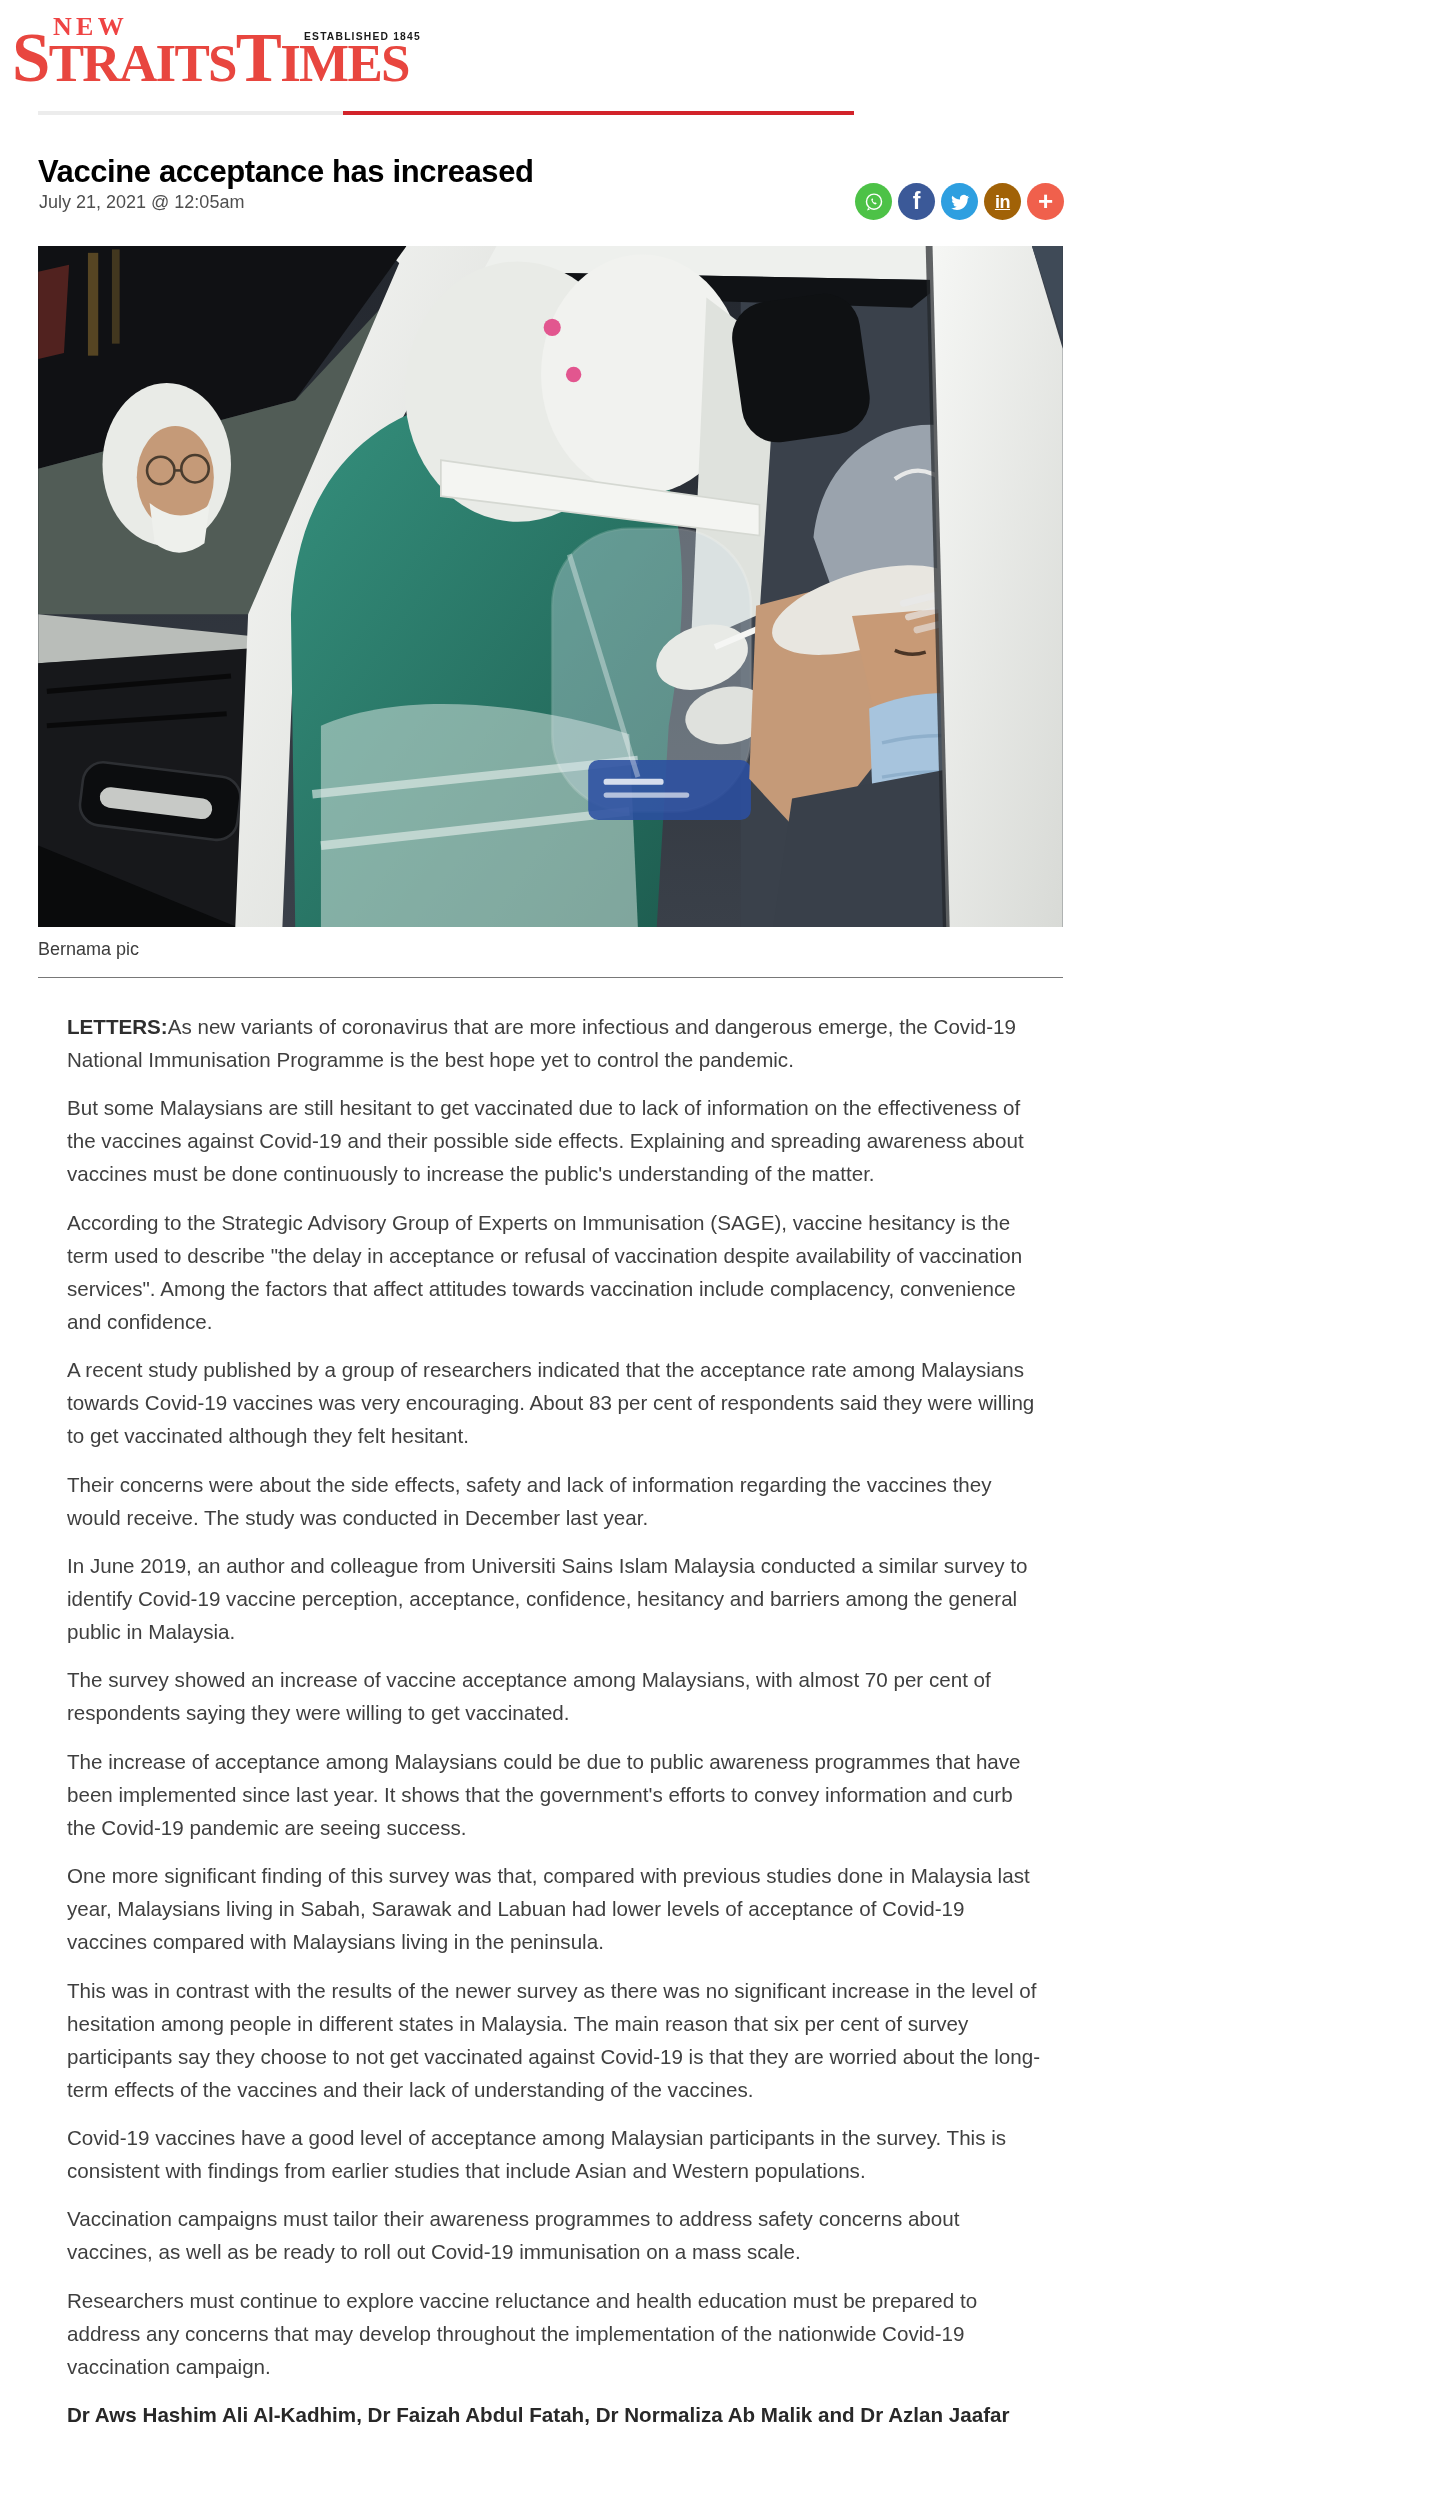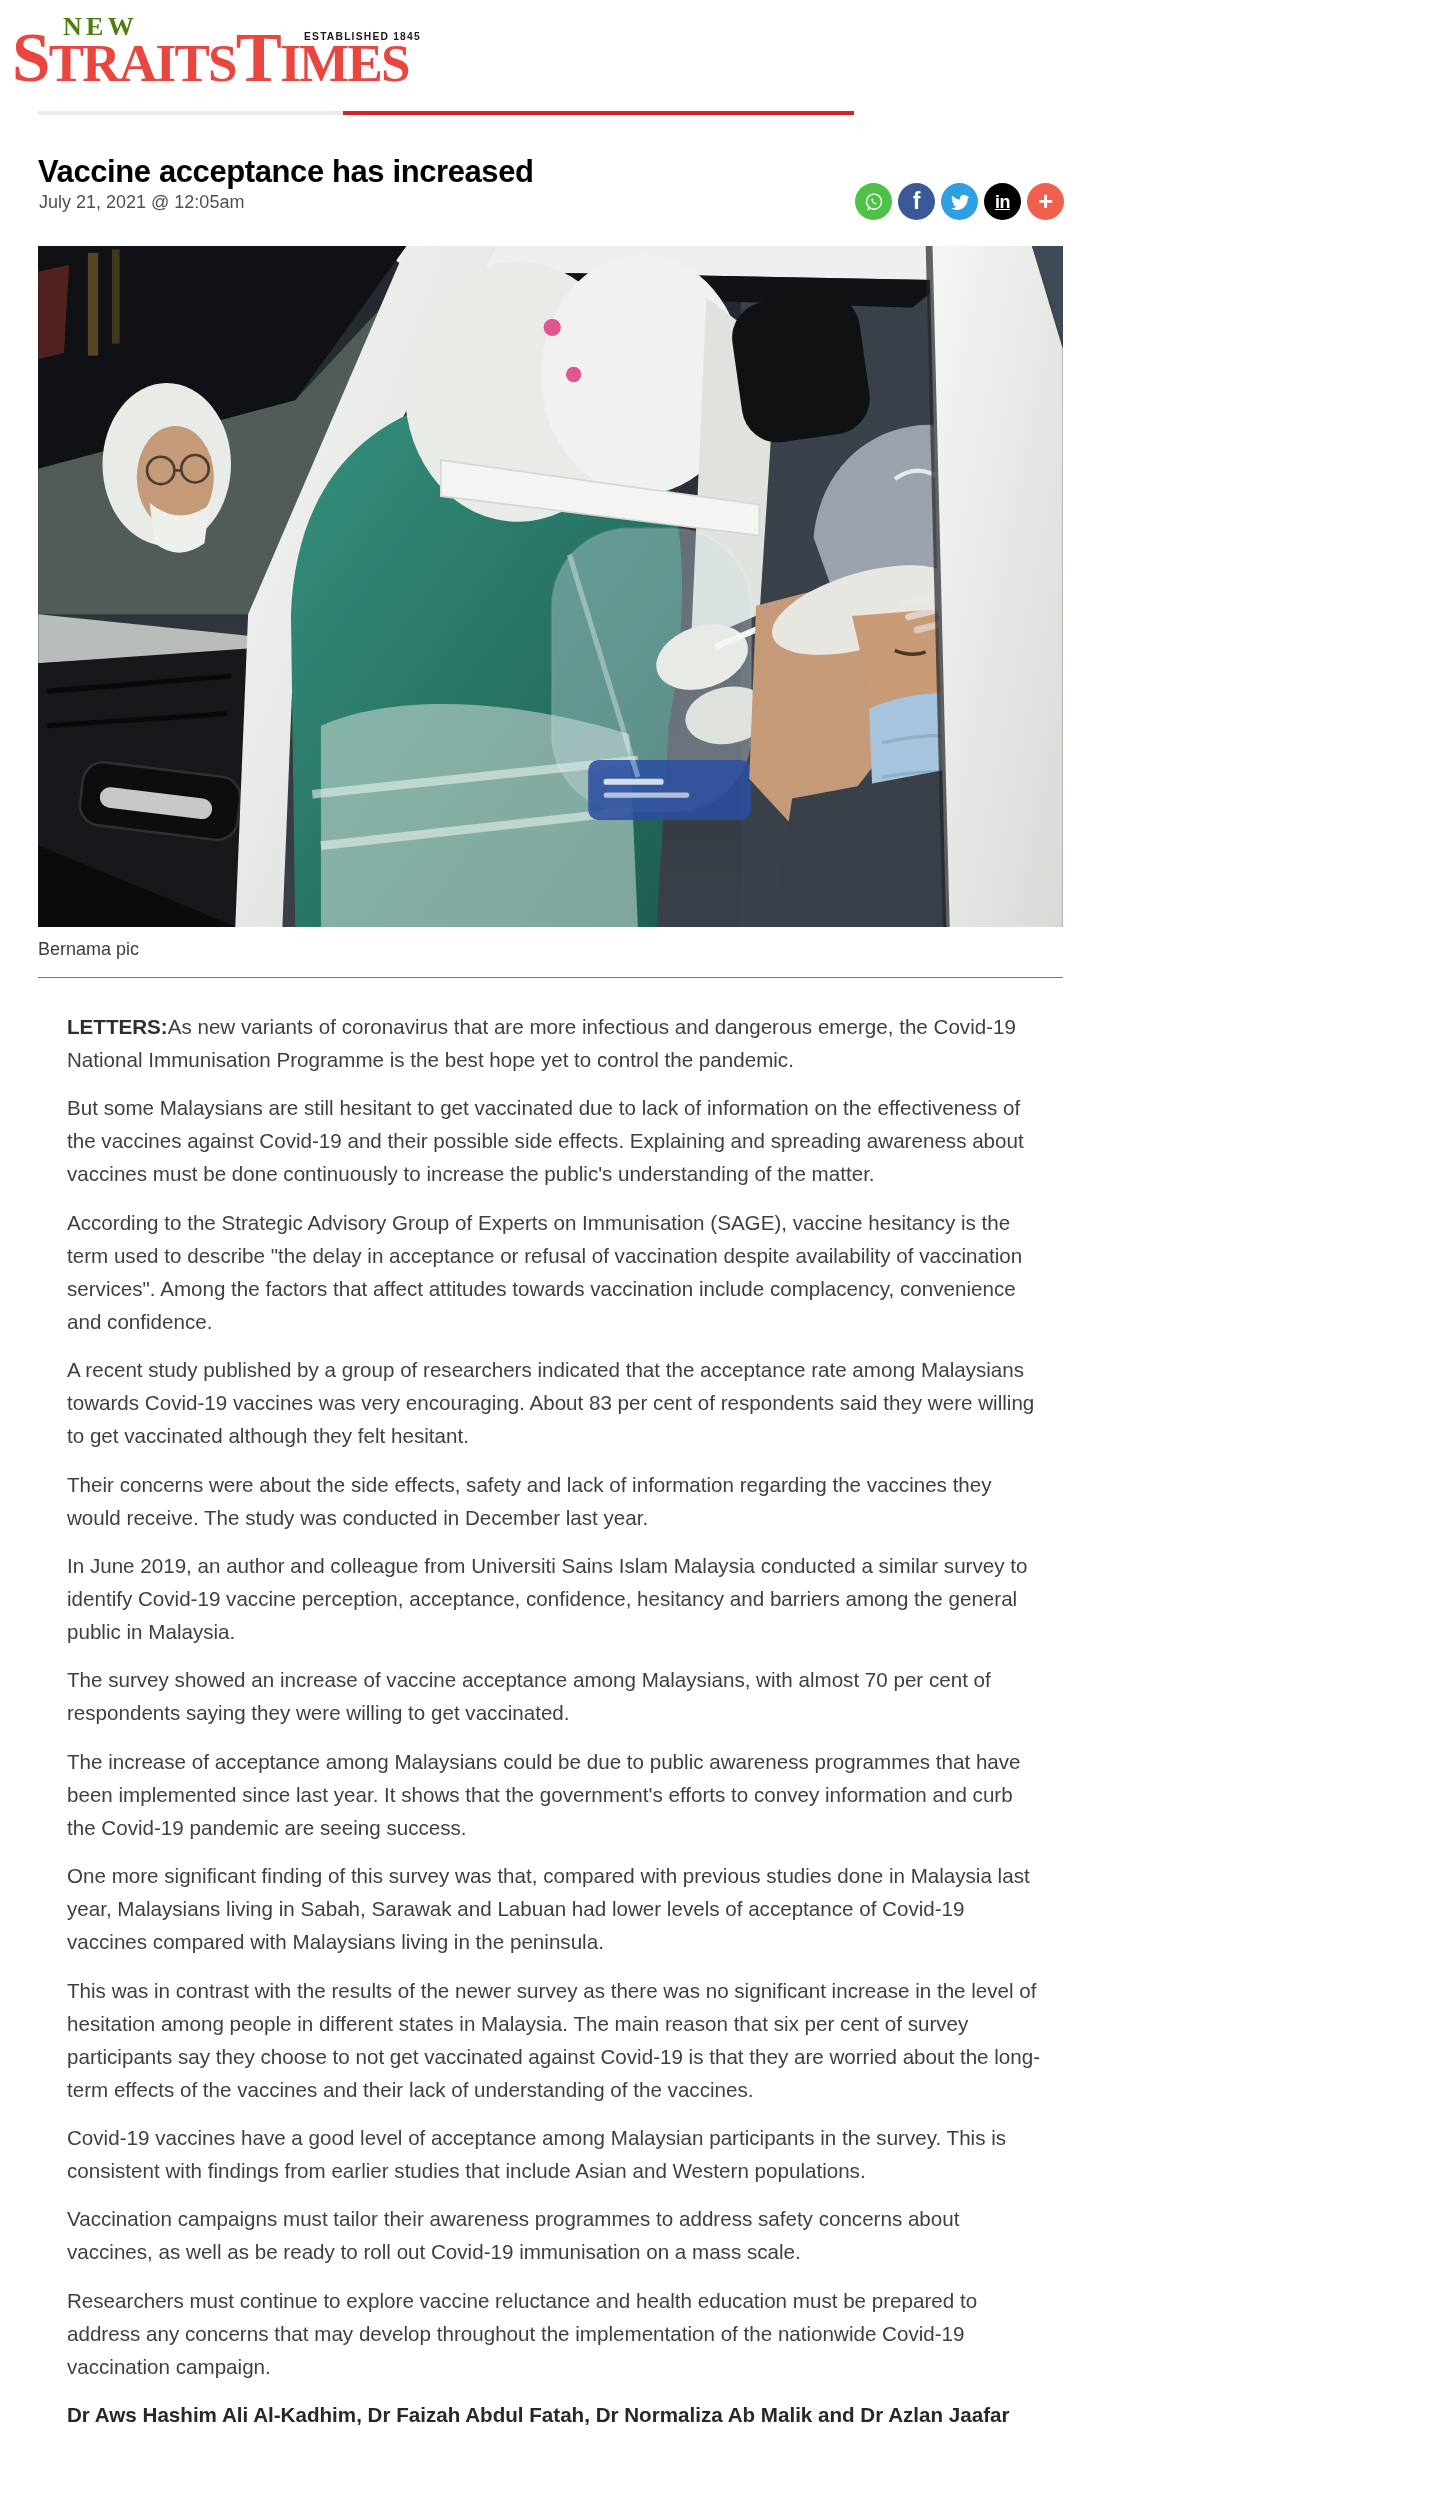--- a/index.html
+++ b/index.html
@@ -2,21 +2,21 @@
 <html style="font-size:13.7px"><head>
 <meta charset="utf-8">
 <style>
   html,body{margin:0;padding:0;background:#ffffff;}
   .page{position:relative;width:1450px;height:2512px;background:#fff;overflow:hidden;
         font-family:"Liberation Sans",sans-serif;color:#3d3d3d;}
 
   
   .masthead{position:absolute;left:12px;top:8.6px;width:446px;height:94px;}
   .masthead .new{position:absolute;left:41px;top:3.4px;font-family:"Liberation Serif",serif;
-        font-weight:700;font-size:26px;letter-spacing:4.3px;color:#4d7c0f;margin-left:10px;}
+        font-weight:700;font-size:26px;letter-spacing:4.3px;color:#ef4444;}
   .masthead .brand{position:absolute;left:0;top:13.7px;font-family:"Liberation Serif",serif;
         font-weight:700;font-size:53px;line-height:72px;letter-spacing:-1.7px;color:#e8463f;white-space:nowrap;}
   .masthead .brand .cap{font-size:69px;}
   .masthead .est{position:absolute;left:292px;top:22px;font-size:10.3px;font-weight:700;
         letter-spacing:1.2px;color:#1a1a1a;white-space:nowrap;text-align:right;}
 
   
   .top-rule{position:absolute;left:38px;top:111px;width:816px;height:4.3px;
         background:linear-gradient(to right,#ececec 0,#ececec 305px,#d2232a 305px,#d2232a 100%);}
 
@@ -76,21 +76,21 @@
     <div class="share-btn" style="background-color: rgb(59, 89, 152);">
       <span class="glyph-f">f</span>
     </div>
     <div class="share-btn" style="background-color: rgb(46, 159, 224);">
       <span>
         <svg width="20.6" height="20.6" viewBox="0 0 24 24" fill="#fff">
           <path d="M23 5.1c-.8.4-1.7.6-2.6.8a4.4 4.4 0 0 0-7.5 4A12.4 12.4 0 0 1 4 5.4a4.4 4.4 0 0 0 1.4 5.9c-.7 0-1.4-.2-2-.5v.1c0 2.1 1.5 3.9 3.5 4.3-.6.2-1.3.2-2 .1a4.4 4.4 0 0 0 4.1 3.1A8.8 8.8 0 0 1 2.5 20a12.3 12.3 0 0 0 6.7 2c8 0 12.5-6.7 12.5-12.5v-.6c.9-.6 1.6-1.4 2.2-2.3-.8.4-1.6.6-2.5.7z"></path>
         </svg>
       </span>
     </div>
-    <div class="share-btn" style="background-color: #000000; text-decoration: underline;">
+    <div class="share-btn" style="background-color: #a16207; text-decoration: underline;">
       <span class="glyph-in">in</span>
     </div>
     <div class="share-btn" style="background-color: rgb(240, 96, 76);">
       <span class="glyph-plus">+</span>
     </div>
   </div>
 
   <div class="hero">
     <svg viewBox="0 0 1196 795">
       <defs>

